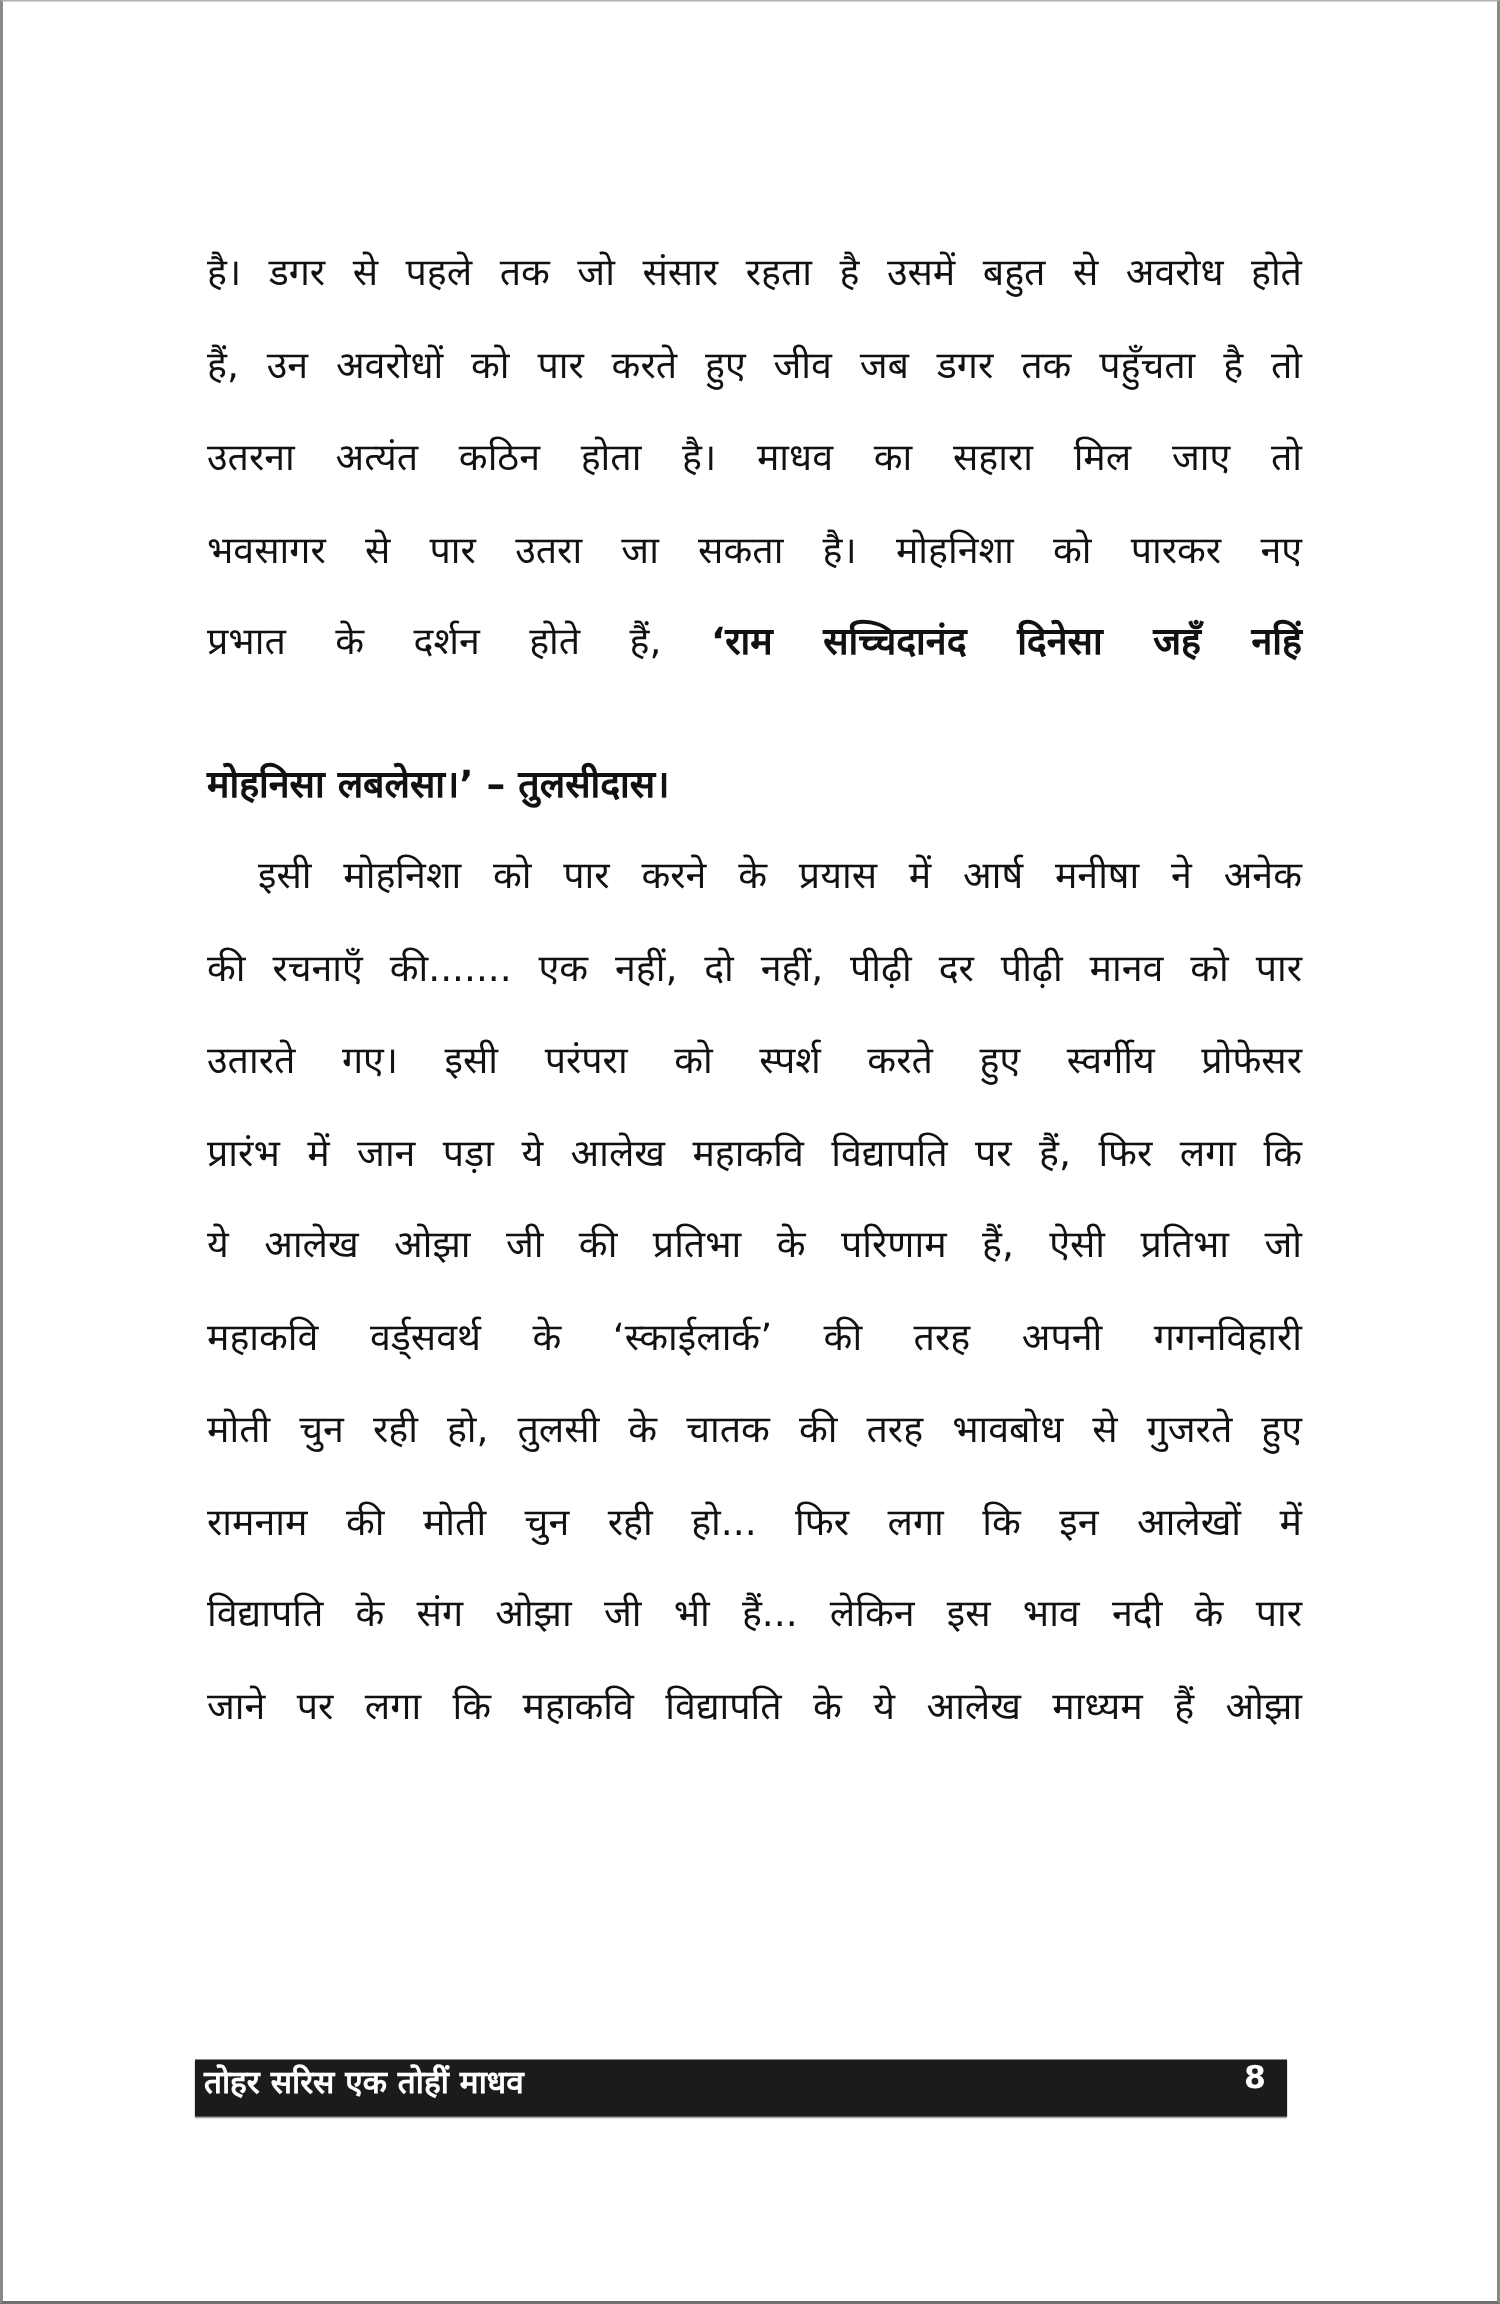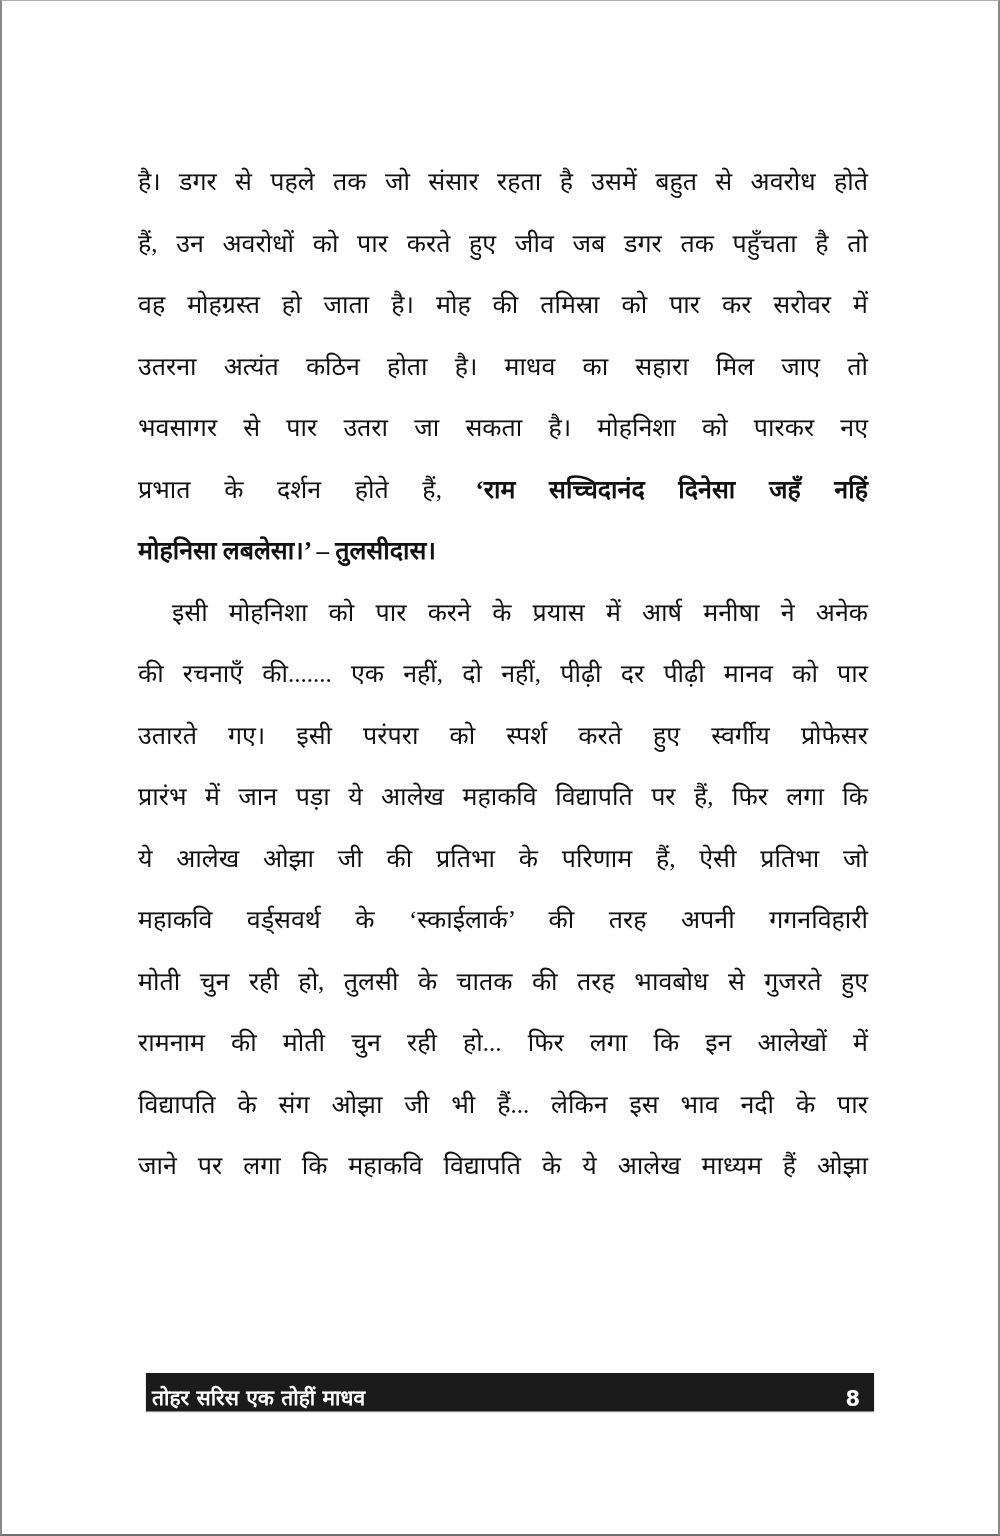--- a/index.html
+++ b/index.html
@@ -33,58 +33,57 @@
       font-size: 25px;
       color: #111111;
     }
     .line {
       height: 61.5px;
       line-height: 61.5px;
       white-space: nowrap;
       text-align: justify;
       text-align-last: justify;
       overflow: visible;
-      font-family: Liberation Serif, serif;
     }
     .line.last-short {
       text-align-last: left;
     }
     .line.indent {
       padding-left: 34px;
     }
     .bold {
       font-weight: bold;
+      margin-top: 33px;
     }
     .footer-bar {
       position: absolute;
-      left: 144px;
+      left: 128px;
       top: 1372px;
       width: 728px;
       height: 38px;
       background: #1b1b1b;
       color: #ffffff;
       display: flex;
-      align-items: flex-end;
+      align-items: flex-start;
       justify-content: space-between;
       padding: 0 14px 0 6px;
       box-sizing: border-box;
       font-family: "DejaVu Sans", "Liberation Sans", sans-serif;
       font-size: 21px;
       font-weight: bold;
       box-shadow: 0 1px 1px #888;
     }
   </style>
 </head>
 <body>
 
 <div class="page">
   <div class="text-block">
     <div class="line">है। डगर से पहले तक जो संसार रहता है उसमें बहुत से अवरोध होते</div>
     <div class="line">हैं, उन अवरोधों को पार करते हुए जीव जब डगर तक पहुँचता है तो</div>
-    <div class="line">वह मोहग्रस्त हो जाता है। मोह की तमिस्रा को पार कर सरोवर में</div>
     <div class="line">उतरना अत्यंत कठिन होता है। माधव का सहारा मिल जाए तो</div>
     <div class="line">भवसागर से पार उतरा जा सकता है। मोहनिशा को  पारकर नए</div>
     <div class="line"><span>प्रभात के दर्शन होते हैं, </span><span class="bold">‘राम सच्चिदानंद दिनेसा जहँ नहिं</span></div>
     <div class="line last-short bold">मोहनिसा लबलेसा।’ – तुलसीदास।</div>
 
     <div class="line indent">इसी मोहनिशा को पार करने के प्रयास में आर्ष मनीषा ने अनेक</div>
     <div class="line">की रचनाएँ की....... एक नहीं, दो नहीं, पीढ़ी दर पीढ़ी मानव को पार</div>
     <div class="line">उतारते गए। इसी परंपरा को स्पर्श करते हुए स्वर्गीय प्रोफेसर</div>
     <div class="line">प्रारंभ में जान पड़ा ये आलेख महाकवि विद्यापति पर हैं, फिर लगा कि</div>
     <div class="line">ये आलेख ओझा जी की प्रतिभा के परिणाम हैं, ऐसी प्रतिभा जो</div>

